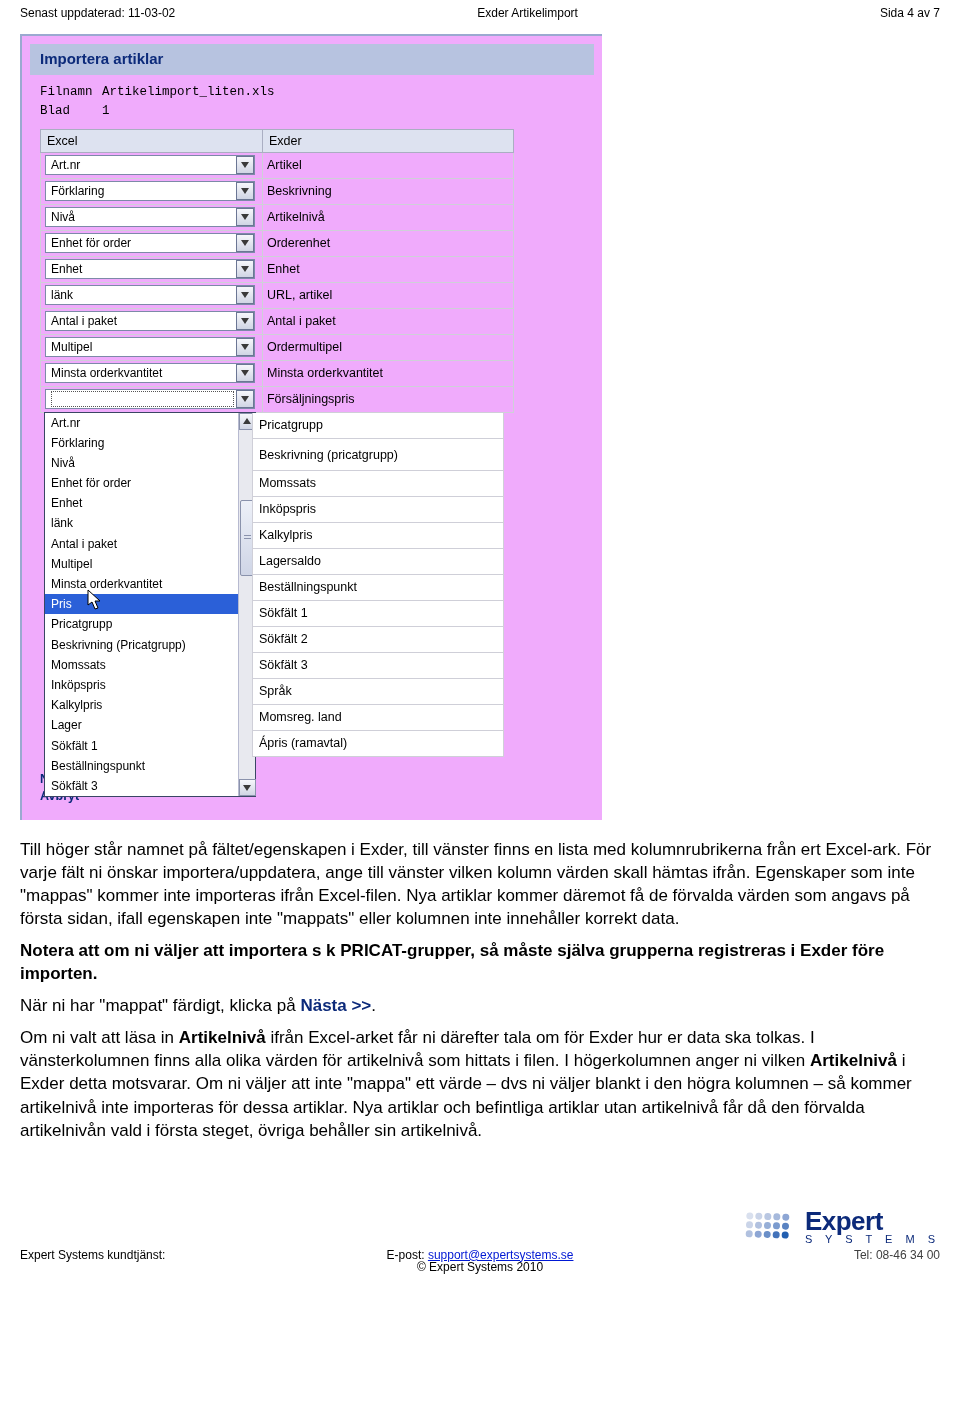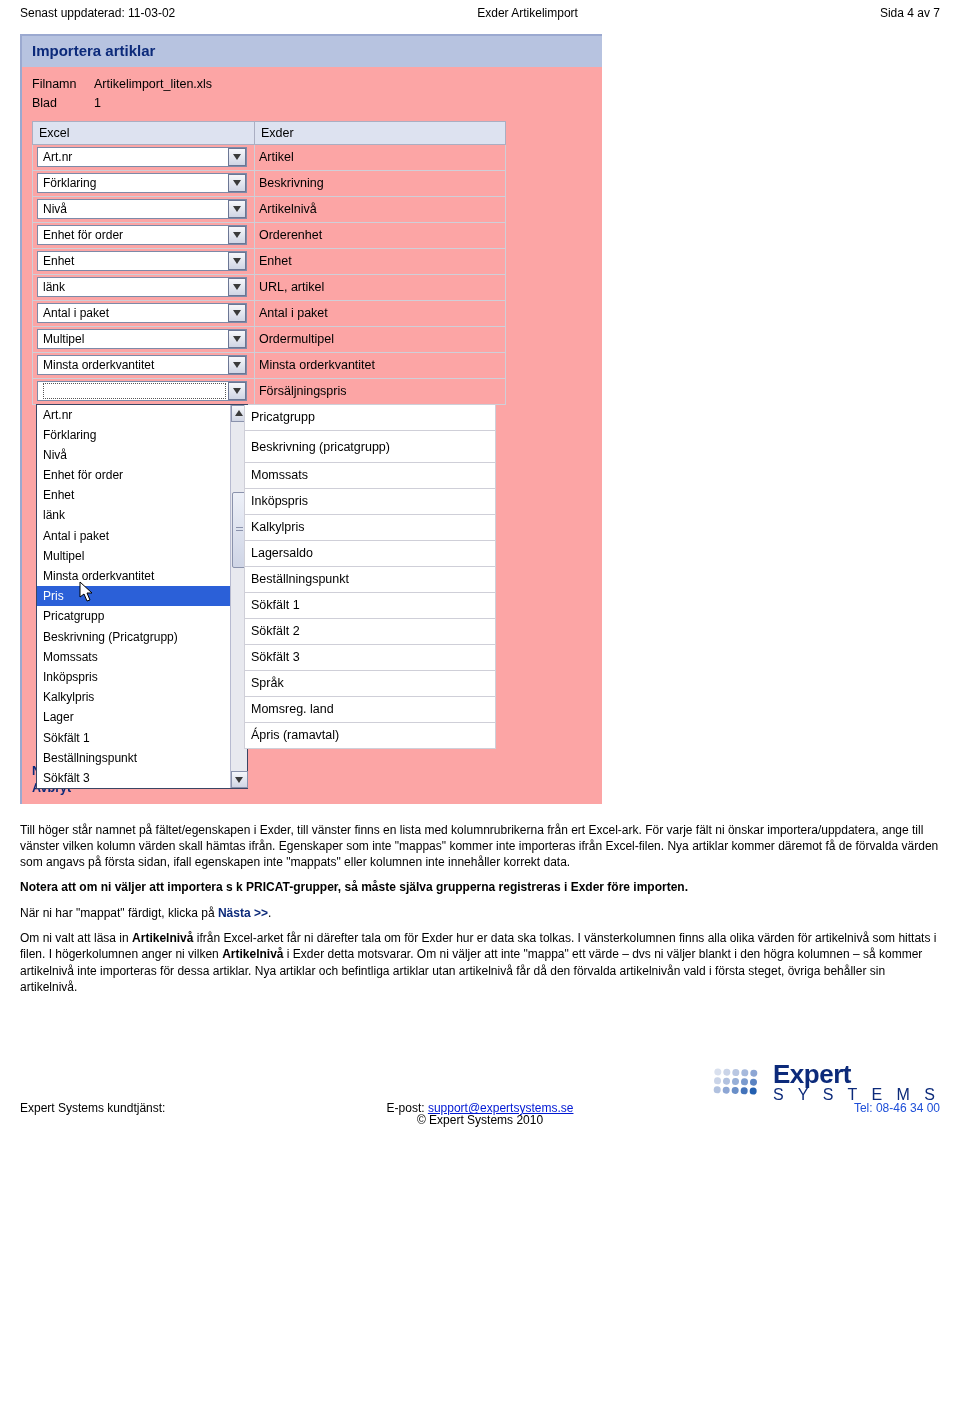--- a/index.html
+++ b/index.html
@@ -16,34 +16,34 @@
     display: flex;
     justify-content: space-between;
     font-size: 12px;
     padding: 6px 0 14px 0;
     gap: 10px;
   }
   .app-frame {
     border-top: 2px solid #9ba9d0;
     border-left: 2px solid #9ba9d0;
     width: 582px;
-    background: #fca5a5;
-    padding: 0;
+    background: #f0abfc;
+    padding: 8px;
   }
   .title-bar {
     background: #b7c3e0;
     color: #0c2a7a;
     font-weight: bold;
     font-size: 15px;
     padding: 6px 10px 8px 10px;
   }
   .file-info {
     padding: 8px 10px 6px 10px;
     font-size: 12.5px;
-    font-family: Liberation Sans, sans-serif;
+    font-family: Liberation Mono, monospace;
     color: #000;
   }
   .file-info-row { display: flex; gap: 6px; line-height: 1.5; }
   .file-info-label { width: 56px; }
   .map-table {
     border-collapse: collapse;
     width: 474px;
     margin: 2px 0 0 10px;
     font-size: 12.5px;
     font-family: Verdana, Arial, sans-serif;
@@ -189,21 +189,21 @@
   }
   .nav-links a {
     color: #0c2a7a;
     font-weight: bold;
     text-decoration: none;
     display: block;
     line-height: 1.4;
   }
   .body-text {
     margin-top: 18px;
-    font-size: 12px;
+    font-size: 17px;
     line-height: 1.36;
   }
   .body-text p { margin: 0 0 9px 0; }
   .blue-bold { color: #0c2a7a; font-weight: bold; }
   .bold { font-weight: bold; }
   .page-footer {
     margin-top: 90px;
     font-size: 12px;
     position: relative;
     height: 70px;
@@ -211,21 +211,21 @@
   .footer-bar {
     display: flex;
     justify-content: space-between;
     align-items: flex-end;
     gap: 24px;
   }
   .footer-center {
     position:absolute; left:0; right:0; text-align:center;margin-top:28px;
   }
   .footer-left { text-align:left; }
-  .footer-right { text-align:right; color:#1d4ed8; }
+  .footer-right { text-align:right; color:#404040; }
   .footer-link { color:#0018d4; text-decoration: underline; }
   .logo {
     position:absolute; right:0; top:-26px;
     display:flex; align-items:center; gap:16px;
   }
   .logo-dots {
     display:grid;
     grid-template-columns: repeat(5, 7px);
     grid-auto-rows: 7px;
     gap: 2px;
@@ -234,21 +234,21 @@
   .logo-dots span{
     width:7px;height:7px;border-radius:50%;
   }
   .logo-text{
     font-family: Arial, sans-serif;
     font-weight: bold;
     font-size: 26px;
     color:#0c2a7a;
     letter-spacing:-0.5px;
   }
-  .logo-sub{ font-size:16px; letter-spacing:5px; color:#0c2a7a; margin-top:-4px; }
+  .logo-sub{ font-size:11px; letter-spacing:5px; color:#0c2a7a; margin-top:-4px; }
   .logo-block{display:flex;flex-direction:column;align-items:flex-start;}
 </style>
 </head>
 <body>
 
 <div class="page">
 
   <div class="page-header">
     <span>Senast uppdaterad: 11-03-02</span>
     <span>Exder Artikelimport</span>

